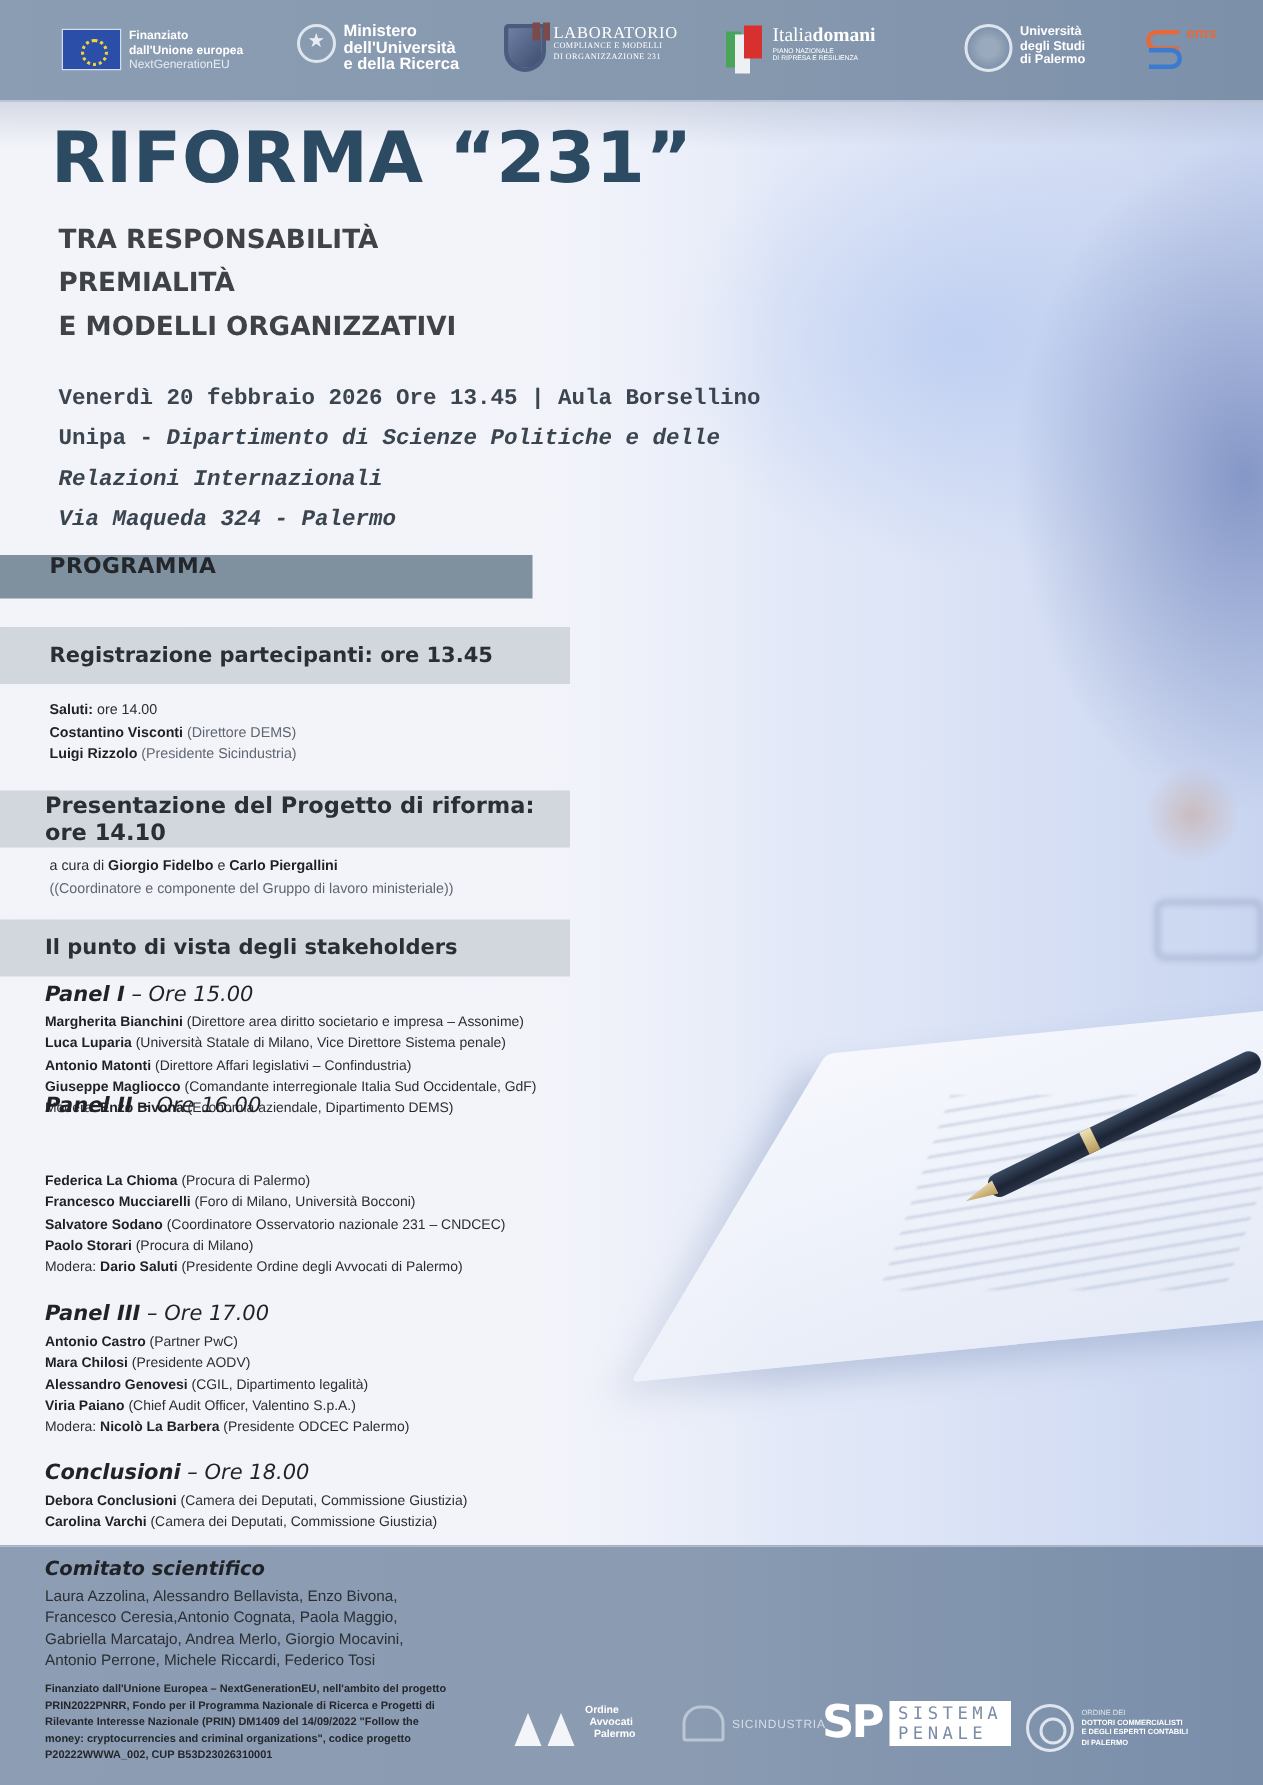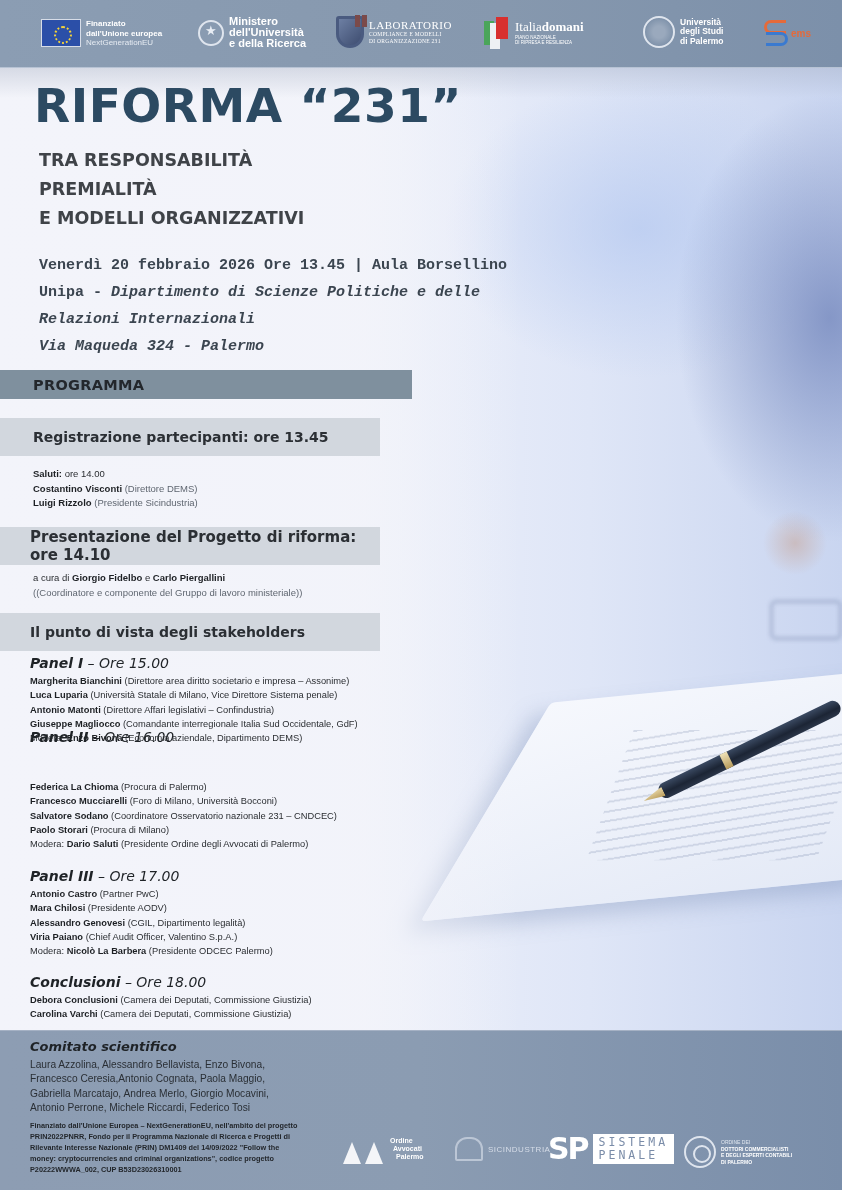--- a/index.html
+++ b/index.html
@@ -62,21 +62,21 @@
       background: linear-gradient(90deg, rgba(243,244,250,0.92) 0%, rgba(243,244,250,0.85) 70%, rgba(243,244,250,0) 100%);
     }
 
     
     .header {
       position: absolute; left: 0; top: 0; width: 842px; height: 68px;
       background: linear-gradient(90deg, #8b9db3 0%, #8698ae 60%, #7c90aa 100%);
       border-bottom: 1px solid #b7c3d4;
       display: flex; align-items: center;
     }
-    .logo { position: absolute; display: flex; align-items: center; gap: 5px; color: #fff; }
+    .logo { position: absolute; display: flex; gap: 5px; color: #fff; }
     .eu-flag {
       width: 40px; height: 28px; background: #2b4fa8; border: 1px solid #d7dde8;
       position: relative;
     }
     .eu-flag::after {
       content: ""; position: absolute; left: 12px; top: 6px; width: 14px; height: 14px;
       border: 2px dotted #f4d33a; border-radius: 50%;
     }
     .logo-text { font-size: 8px; line-height: 9.5px; font-weight: bold; color: #fff; }
     .logo-text .light { font-weight: normal; color: #e6ebf2; }
@@ -125,22 +125,22 @@
     }
     .event {
       position: absolute; left: 39px; top: 252px;
       font-family: Liberation Mono, monospace; font-weight: bold; font-size: 15px;
       line-height: 27px; color: #3b4550;
     }
     .event .it { font-style: italic; }
 
     
     .prog-bar {
-      position: absolute; left: 0; top: 370px; width: 412px; height: 29px;
-      background: #7f909e; display: flex; align-items: center; padding-left: 33px;
+      position: absolute; left: 0; top: 370px; width: 355px; height: 29px;
+      background: #7f909e; display: flex; padding-left: 33px;
     }
     .prog-bar span { font-family: "DejaVu Sans", sans-serif; font-weight: bold; font-size: 14.5px; color: #23272c; letter-spacing: 0.3px; }
 
     .sec-bar {
       position: absolute; left: 0; width: 380px; height: 38px;
       background: #d2d7de; display: flex; align-items: center;
     }
     .sec-bar span { font-family: "DejaVu Sans", sans-serif; font-weight: bold; font-size: 14px; color: #2b2f34; }
 
     .small-block { position: absolute; left: 33px; font-size: 9.5px; line-height: 14.5px; color: #2a2d31; }

